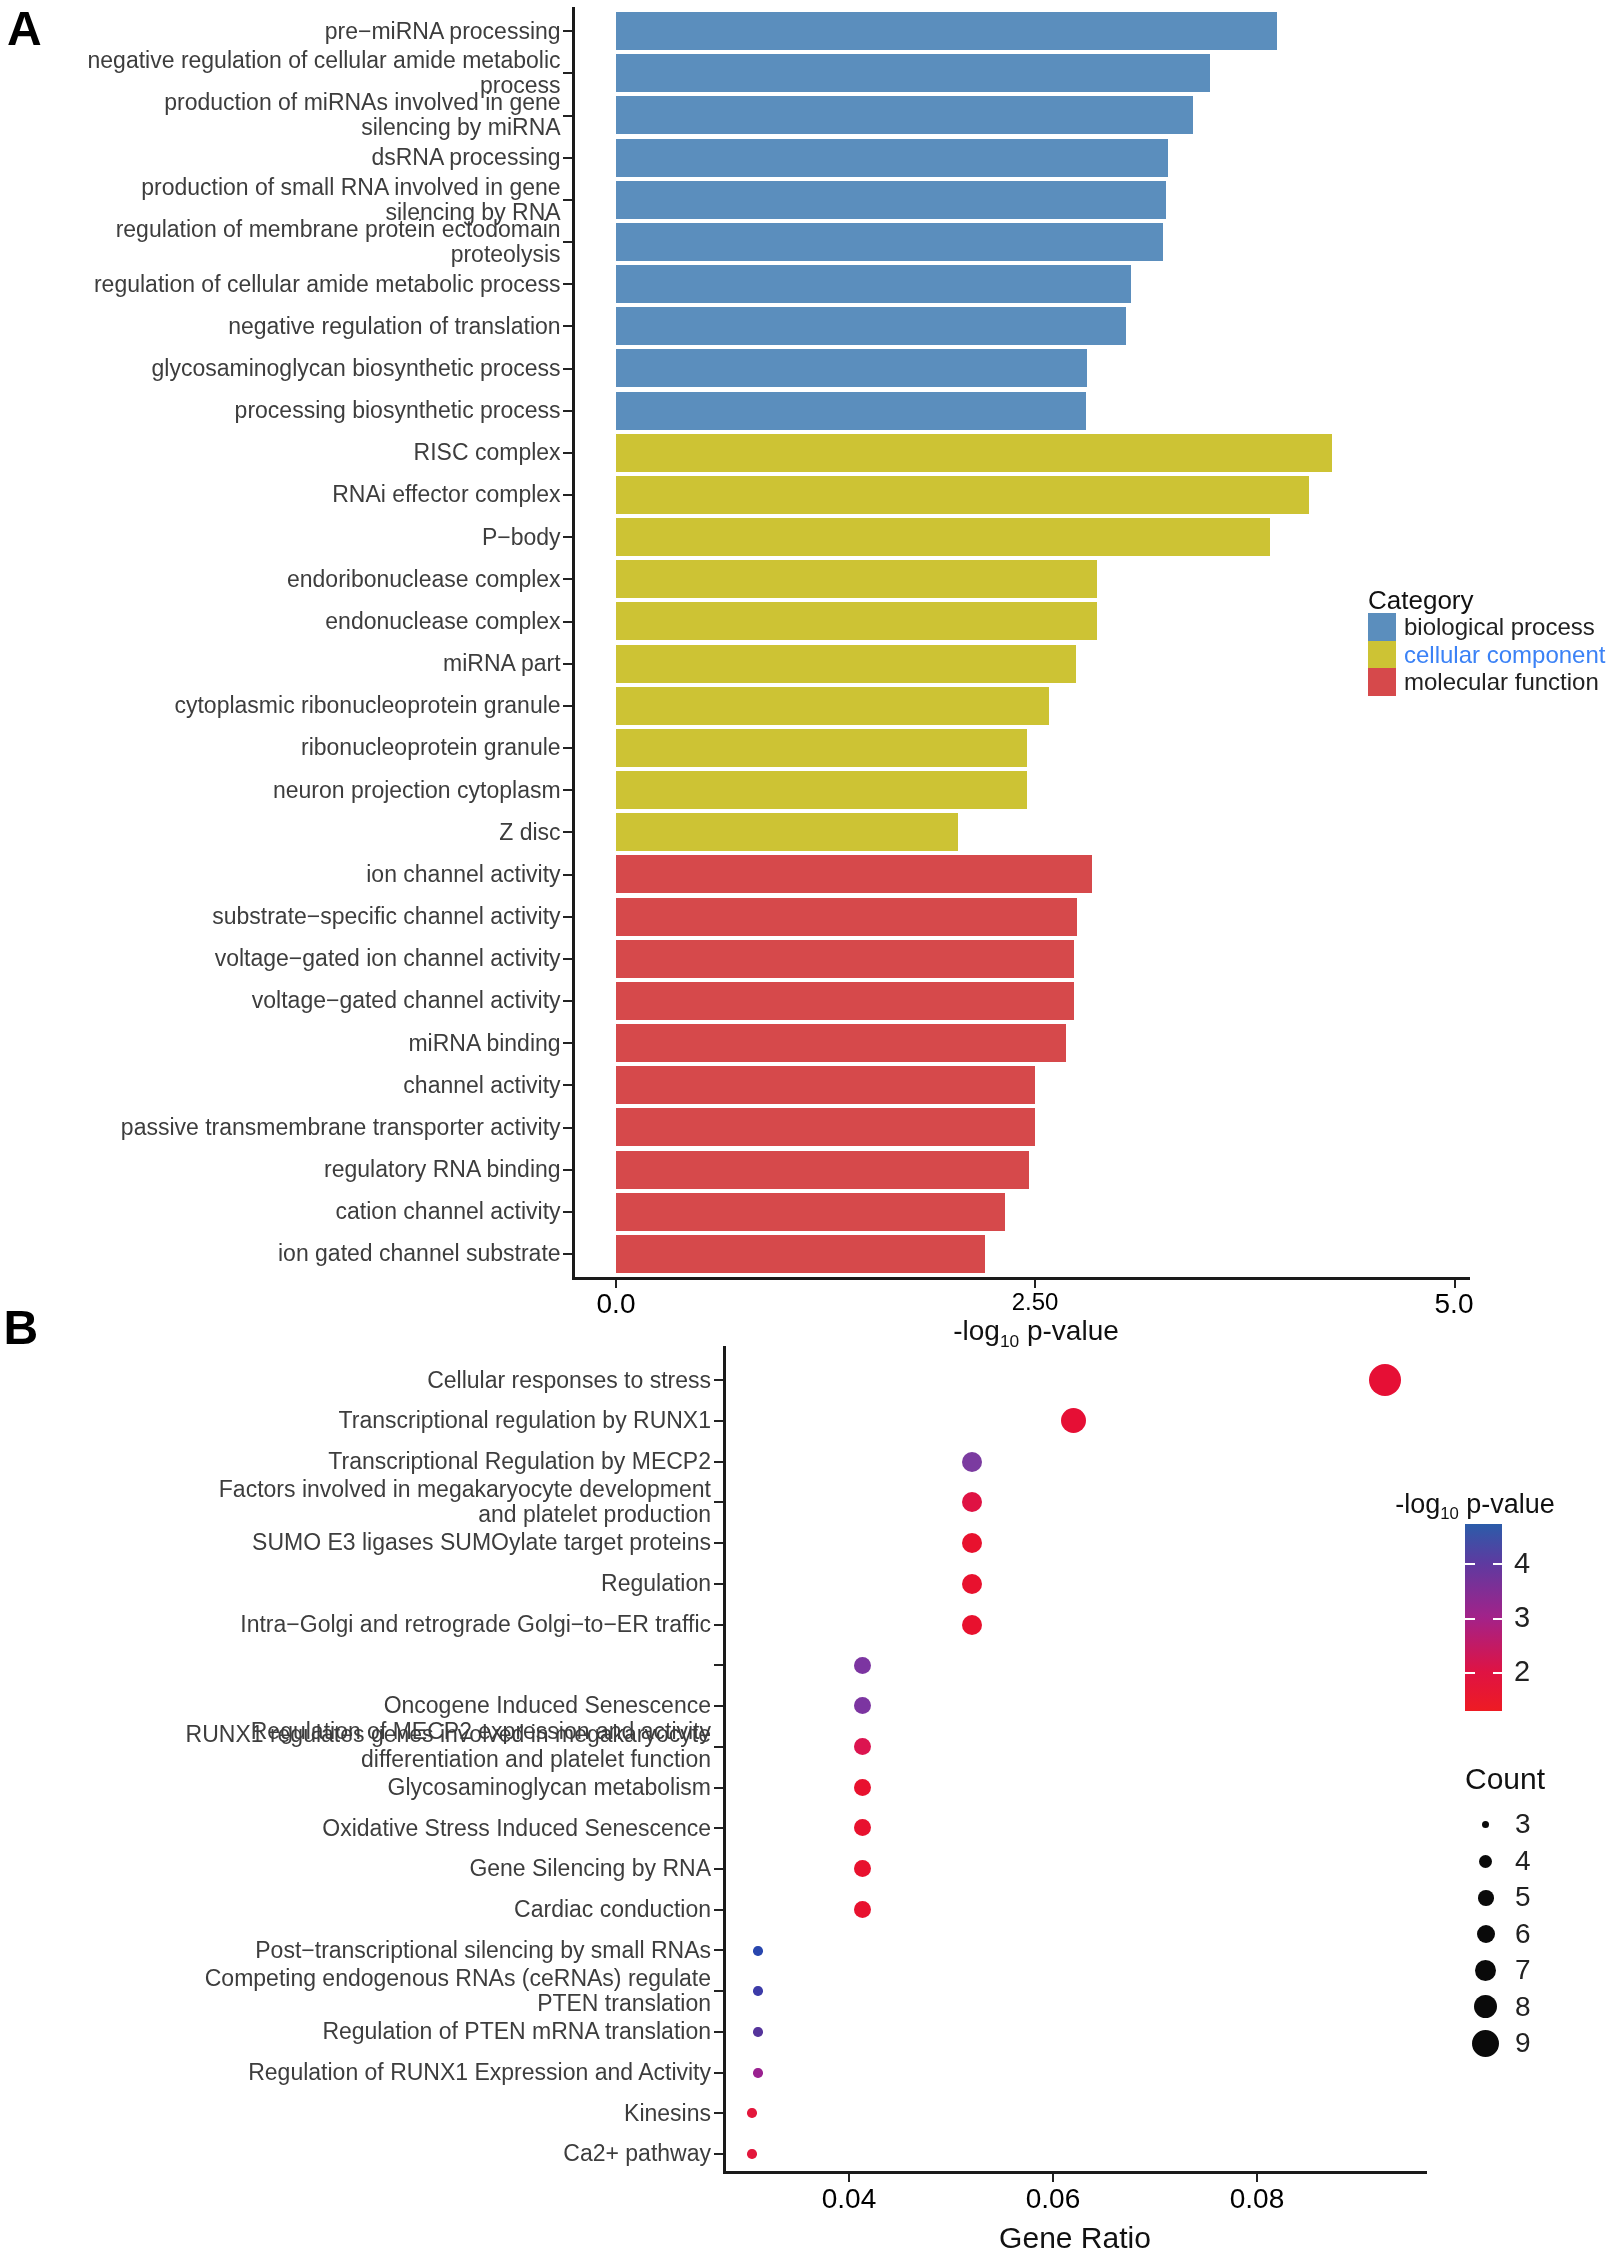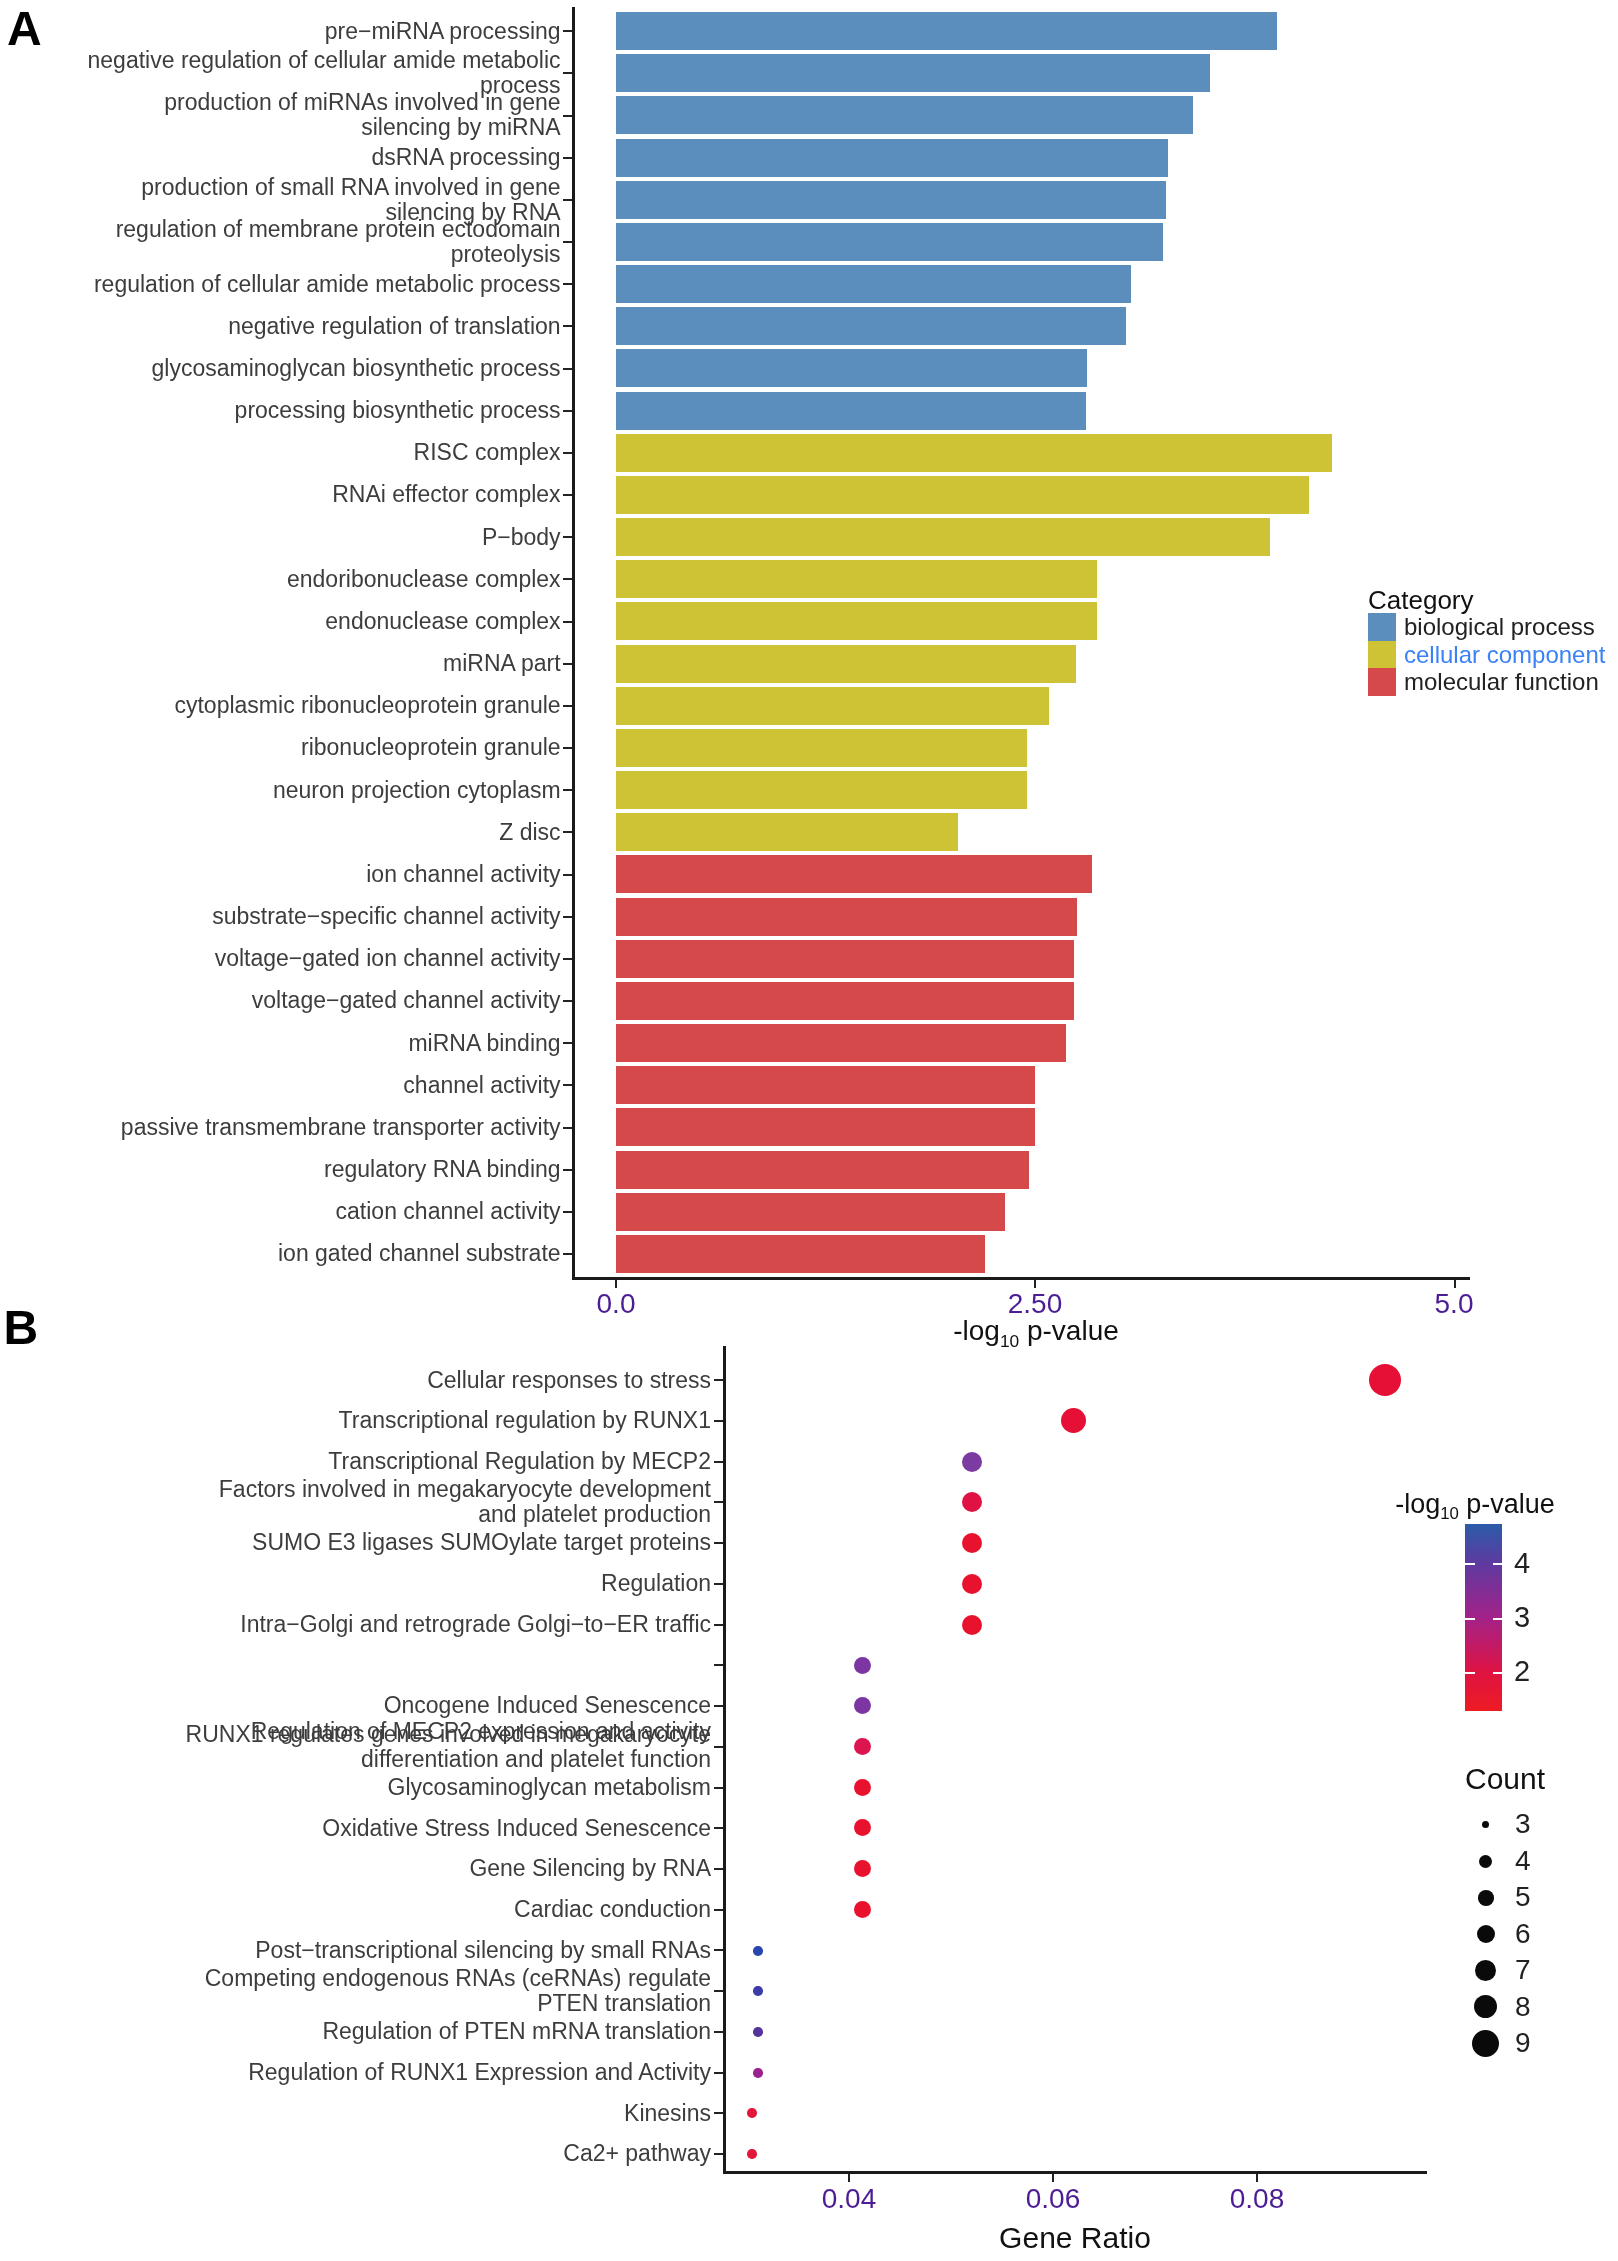--- a/index.html
+++ b/index.html
@@ -15,21 +15,21 @@
   #labelA{left:7px;top:5.2px;}
   #labelB{left:3.5px;top:1304px;}
   .axis-title{position:absolute;color:#111;white-space:nowrap;}
   #axisTitleA{left:1036px;top:1315px;transform:translateX(-50%);font-size:28px;}
   #axisTitleB{left:1075px;top:2221px;transform:translateX(-50%);font-size:30px;}
   #legendATitle{position:absolute;left:1368px;top:585px;font-size:26px;color:#111;}
   #colorbarTitle{position:absolute;left:1475px;top:1489px;transform:translateX(-50%);font-size:27px;color:#111;white-space:nowrap;}
   #countTitle{position:absolute;left:1505px;top:1762px;transform:translateX(-50%);font-size:30px;color:#111;}
   sub{font-size:0.62em;}
   .row-label{position:absolute;text-align:right;color:#3d3d3d;font-size:23px;line-height:25px;white-space:pre-line;}
-  .tick-label{position:absolute;color:#4c1d95;transform:translateX(-50%);}
+  .tick-label{position:absolute;color:#000000;transform:translateX(-50%);}
 </style>
 </head>
 <body>
 
 <div id="stage">
   <div class="panel-letter" id="labelA">A</div>
   <div class="panel-letter" id="labelB">B</div>
 
   <div class="axis-title" id="axisTitleA"><span>-log</span><sub>10</sub><span> p-value</span></div>
   <div class="axis-title" id="axisTitleB">Gene Ratio</div>
@@ -129,21 +129,21 @@
     <div style="position: absolute; left: 563px; top: 1169px; width: 8.6px; height: 1.7px; background: rgb(34, 34, 34);"></div>
     <div style="position: absolute; left: 616px; top: 1193px; width: 389px; height: 38px; background: rgb(214, 73, 75);"></div>
     <div class="row-label" style="position: absolute; left: 15.6px; top: 1199px; width: 545px;">cation channel activity</div>
     <div style="position: absolute; left: 563px; top: 1211px; width: 8.6px; height: 1.7px; background: rgb(34, 34, 34);"></div>
     <div style="position: absolute; left: 616px; top: 1235px; width: 369px; height: 38px; background: rgb(214, 73, 75);"></div>
     <div class="row-label" style="position: absolute; left: 15.6px; top: 1241px; width: 545px;">ion gated channel substrate</div>
     <div style="position: absolute; left: 563px; top: 1253px; width: 8.6px; height: 1.7px; background: rgb(34, 34, 34);"></div>
     <div style="position: absolute; left: 615px; top: 1280px; width: 1.7px; height: 7.8px; background: rgb(34, 34, 34);"></div>
     <div class="tick-label" style="position: absolute; left: 616px; top: 1288px; font-size: 28px;">0.0</div>
     <div style="position: absolute; left: 1034px; top: 1280px; width: 1.7px; height: 7.8px; background: rgb(34, 34, 34);"></div>
-    <div class="tick-label" style="position: absolute; left: 1035px; top: 1288px; font-size: 28px;">2.50</div>
+    <div class="tick-label" style="position: absolute; left: 1035px; top: 1288px; font-size: 24px;">2.50</div>
     <div style="position: absolute; left: 1454px; top: 1280px; width: 1.7px; height: 7.8px; background: rgb(34, 34, 34);"></div>
     <div class="tick-label" style="position: absolute; left: 1454px; top: 1288px; font-size: 28px;">5.0</div>
     <div style="position: absolute; left: 1368px; top: 613px; width: 28px; height: 28px; background: rgb(91, 142, 189);"></div>
     <div style="position: absolute; left: 1404px; top: 613px; height: 28px; line-height: 28px; font-size: 24px; color: rgb(34, 34, 34); white-space: nowrap;">biological process</div>
     <div style="position: absolute; left: 1368px; top: 641px; width: 28px; height: 28px; background: rgb(205, 195, 52);"></div>
     <div style="position: absolute; left: 1404px; top: 641px; height: 28px; line-height: 28px; font-size: 24px; color: #3b82f6; white-space: nowrap;">cellular component</div>
     <div style="position: absolute; left: 1368px; top: 668px; width: 28px; height: 28px; background: rgb(214, 73, 75);"></div>
     <div style="position: absolute; left: 1404px; top: 668px; height: 28px; line-height: 28px; font-size: 24px; color: rgb(34, 34, 34); white-space: nowrap;">molecular function</div>
     <div style="position: absolute; left: 723px; top: 1346px; width: 2.6px; height: 828px; background: rgb(26, 26, 26);"></div>
     <div style="position: absolute; left: 723px; top: 2171px; width: 704px; height: 2.6px; background: rgb(26, 26, 26);"></div>

